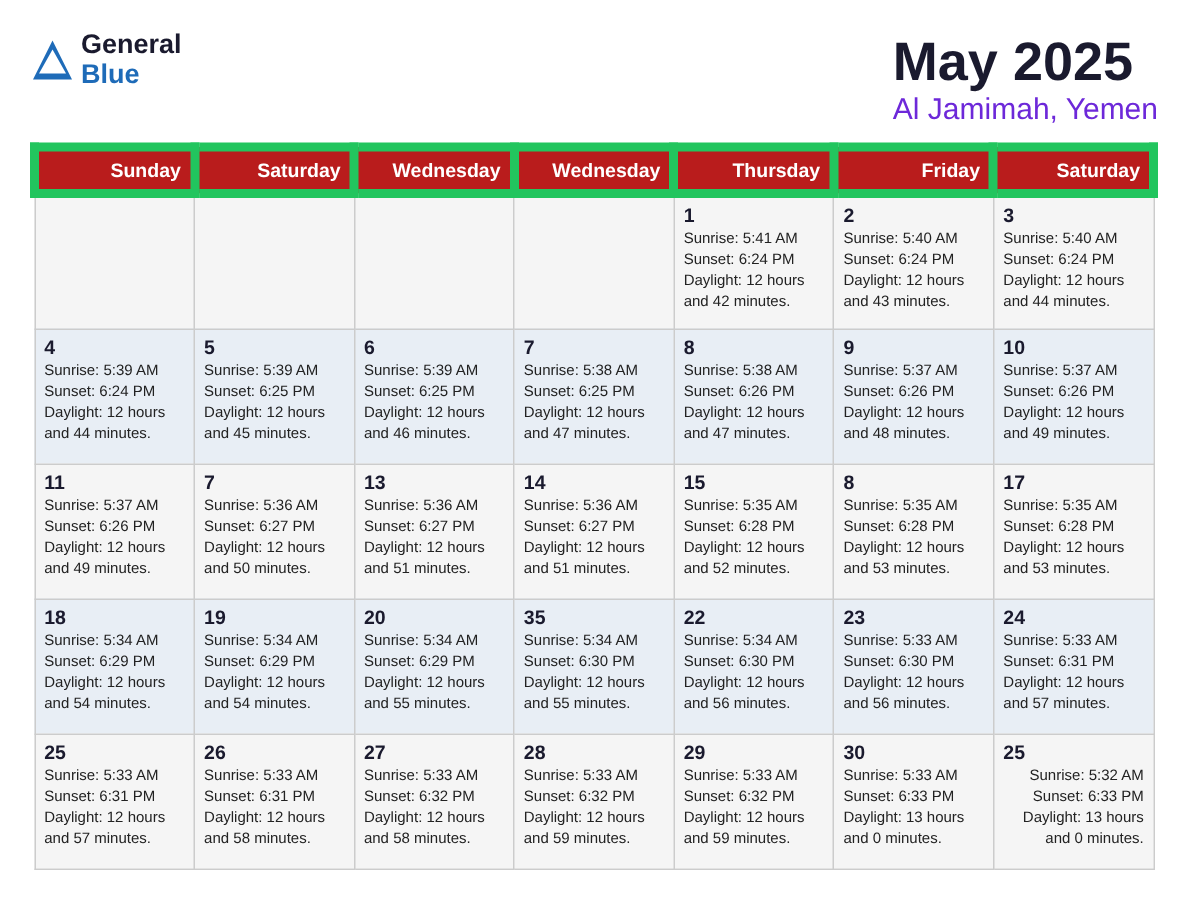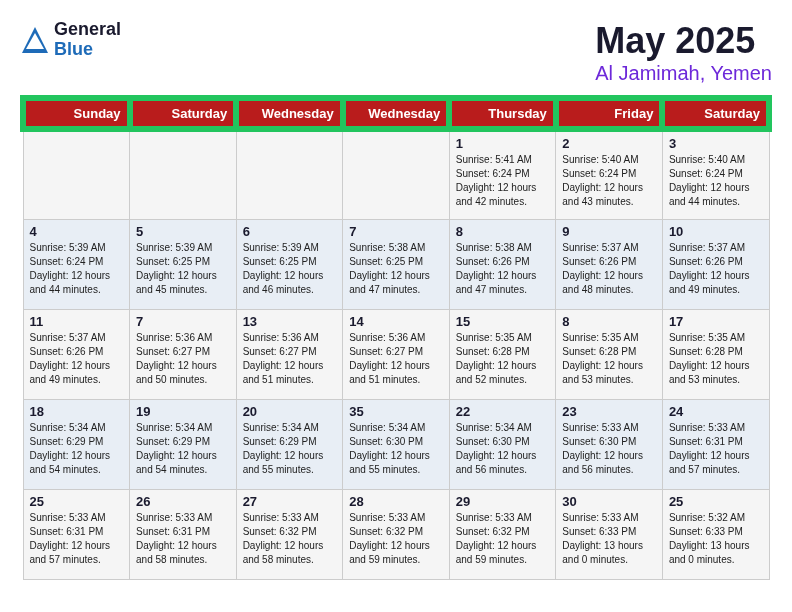--- a/index.html
+++ b/index.html
@@ -344,20 +344,20 @@
         </td>
         <td>
           <span class="day-number">30</span>
           <div class="cell-info" style="white-space: pre-line;">Sunrise: 5:33 AM
 Sunset: 6:33 PM
 Daylight: 13 hours
 and 0 minutes.</div>
         </td>
         <td>
           <span class="day-number">25</span>
-          <div class="cell-info" style="white-space: pre-line;">Sunrise: 5:32 AM
+          <div class="cell-info" style="white-space: pre-line; text-align: right;">Sunrise: 5:32 AM
 Sunset: 6:33 PM
 Daylight: 13 hours
 and 0 minutes.</div>
         </td>
       </tr>
     </tbody>
 </table>
 
 </body></html>

